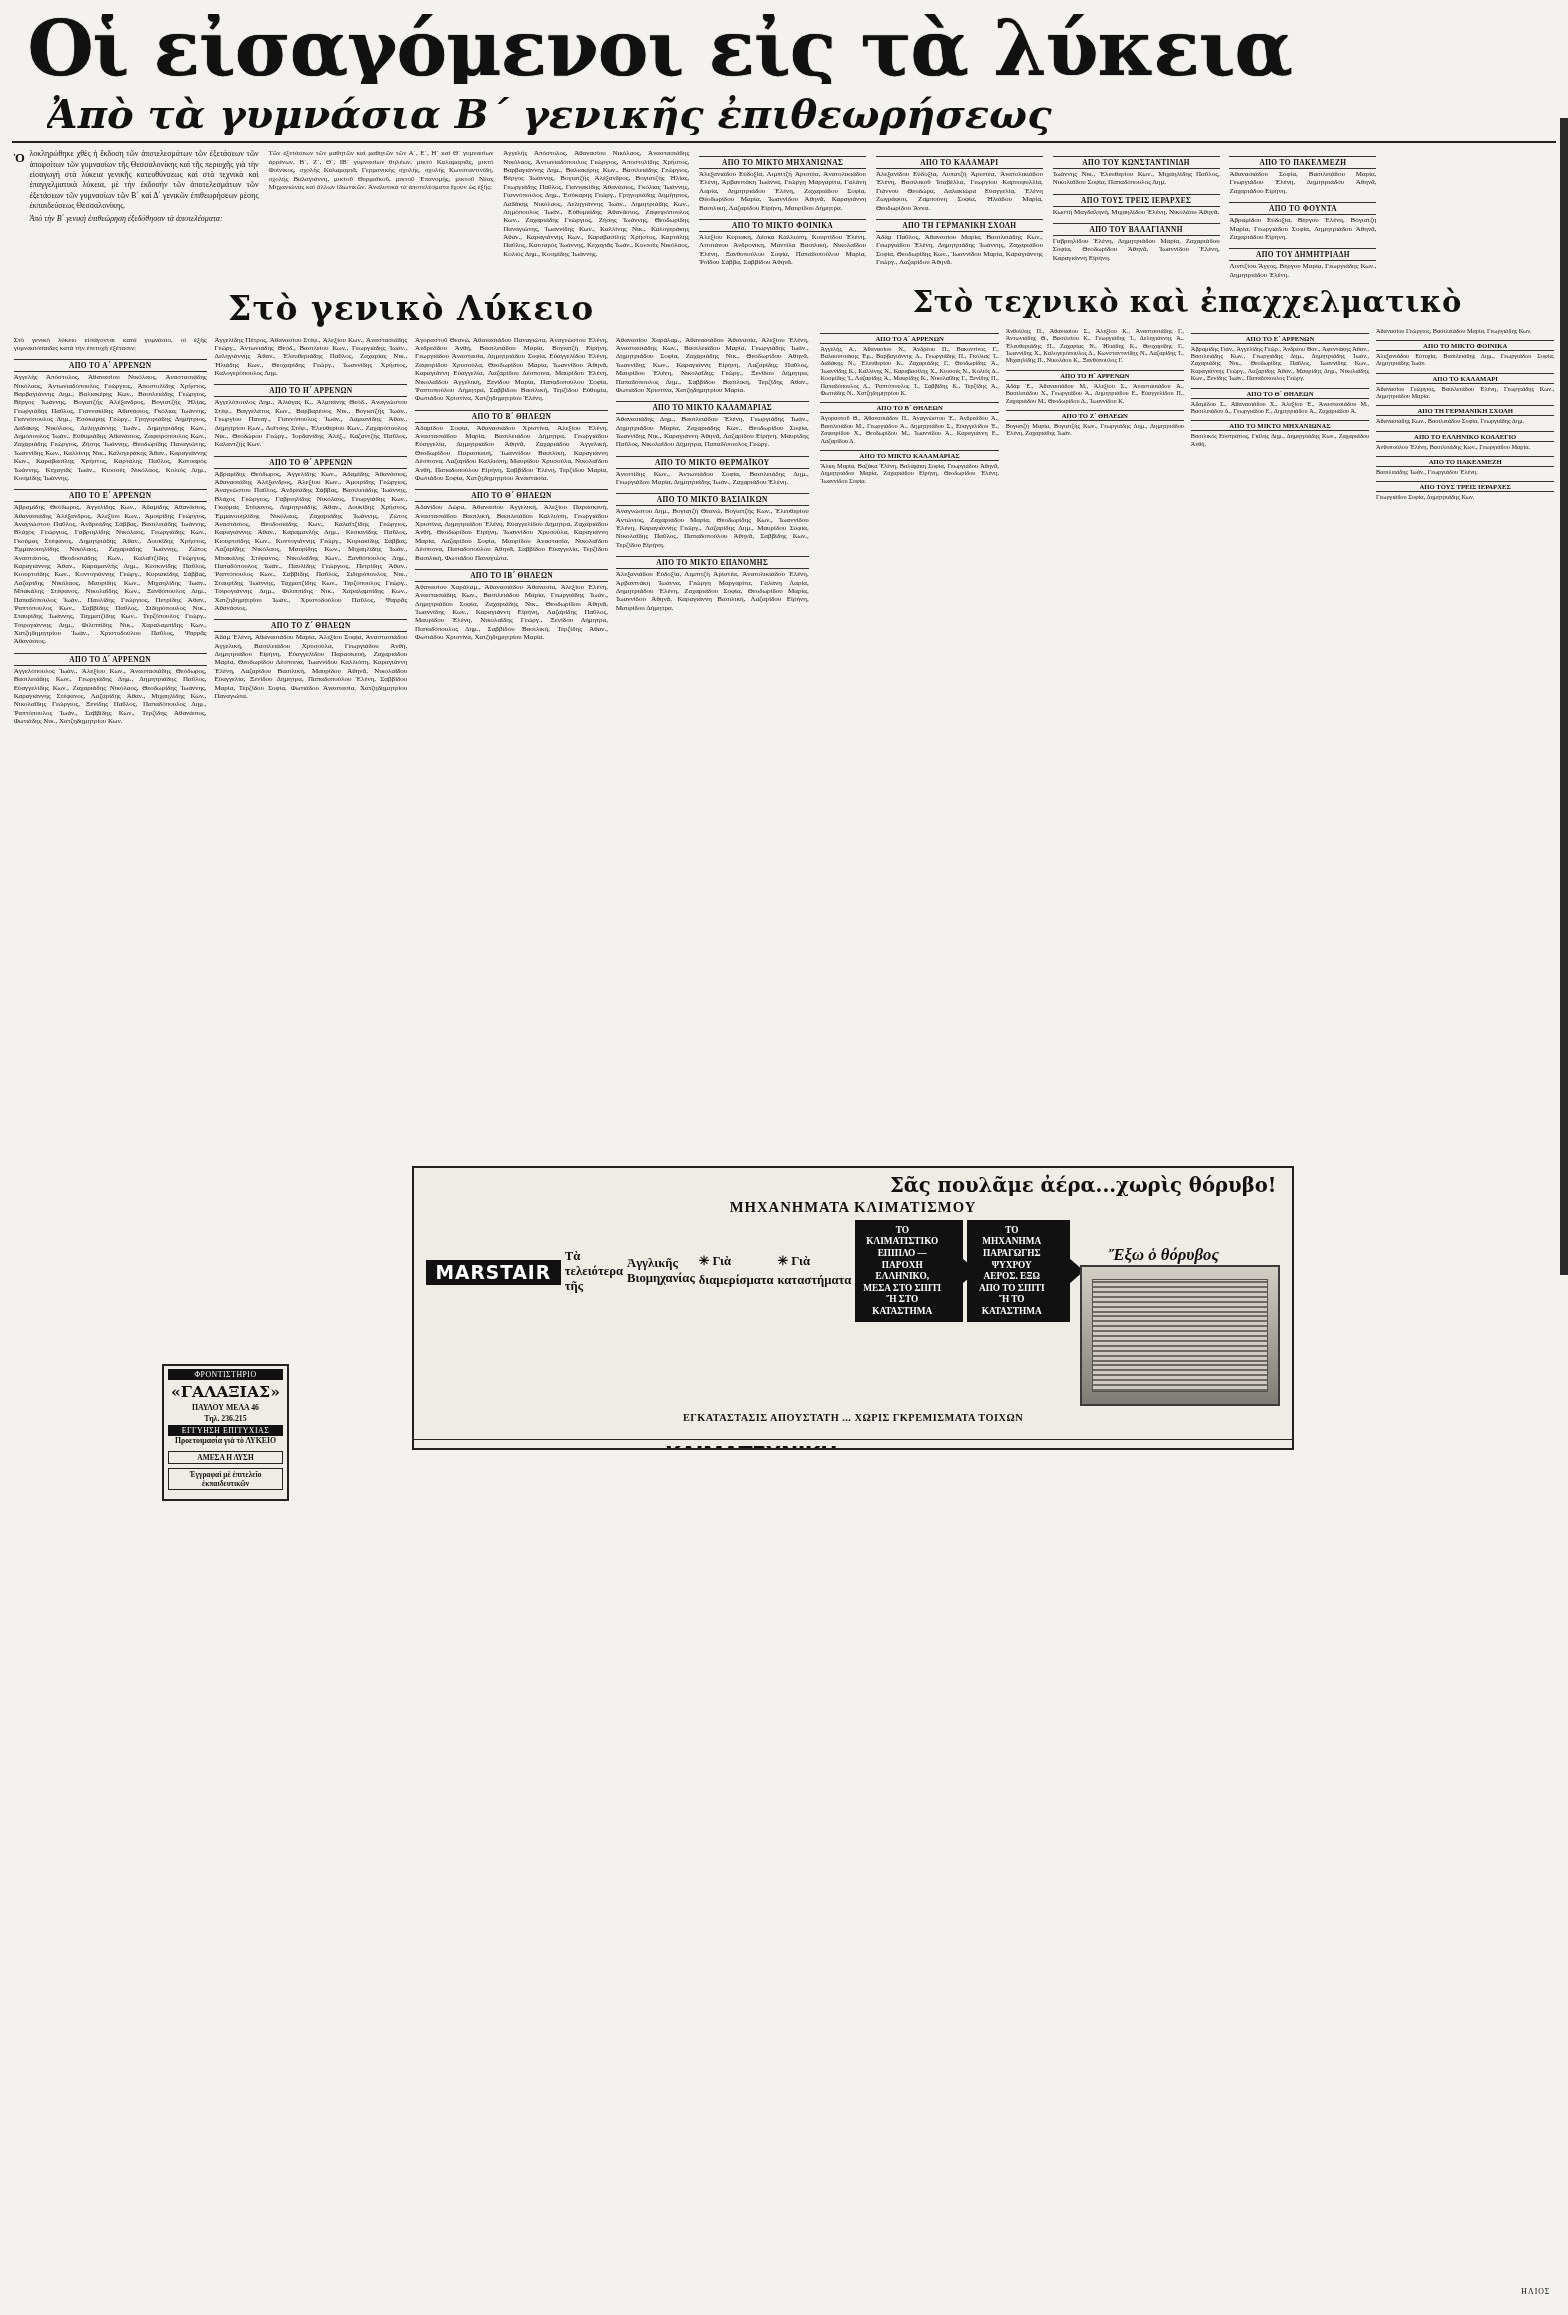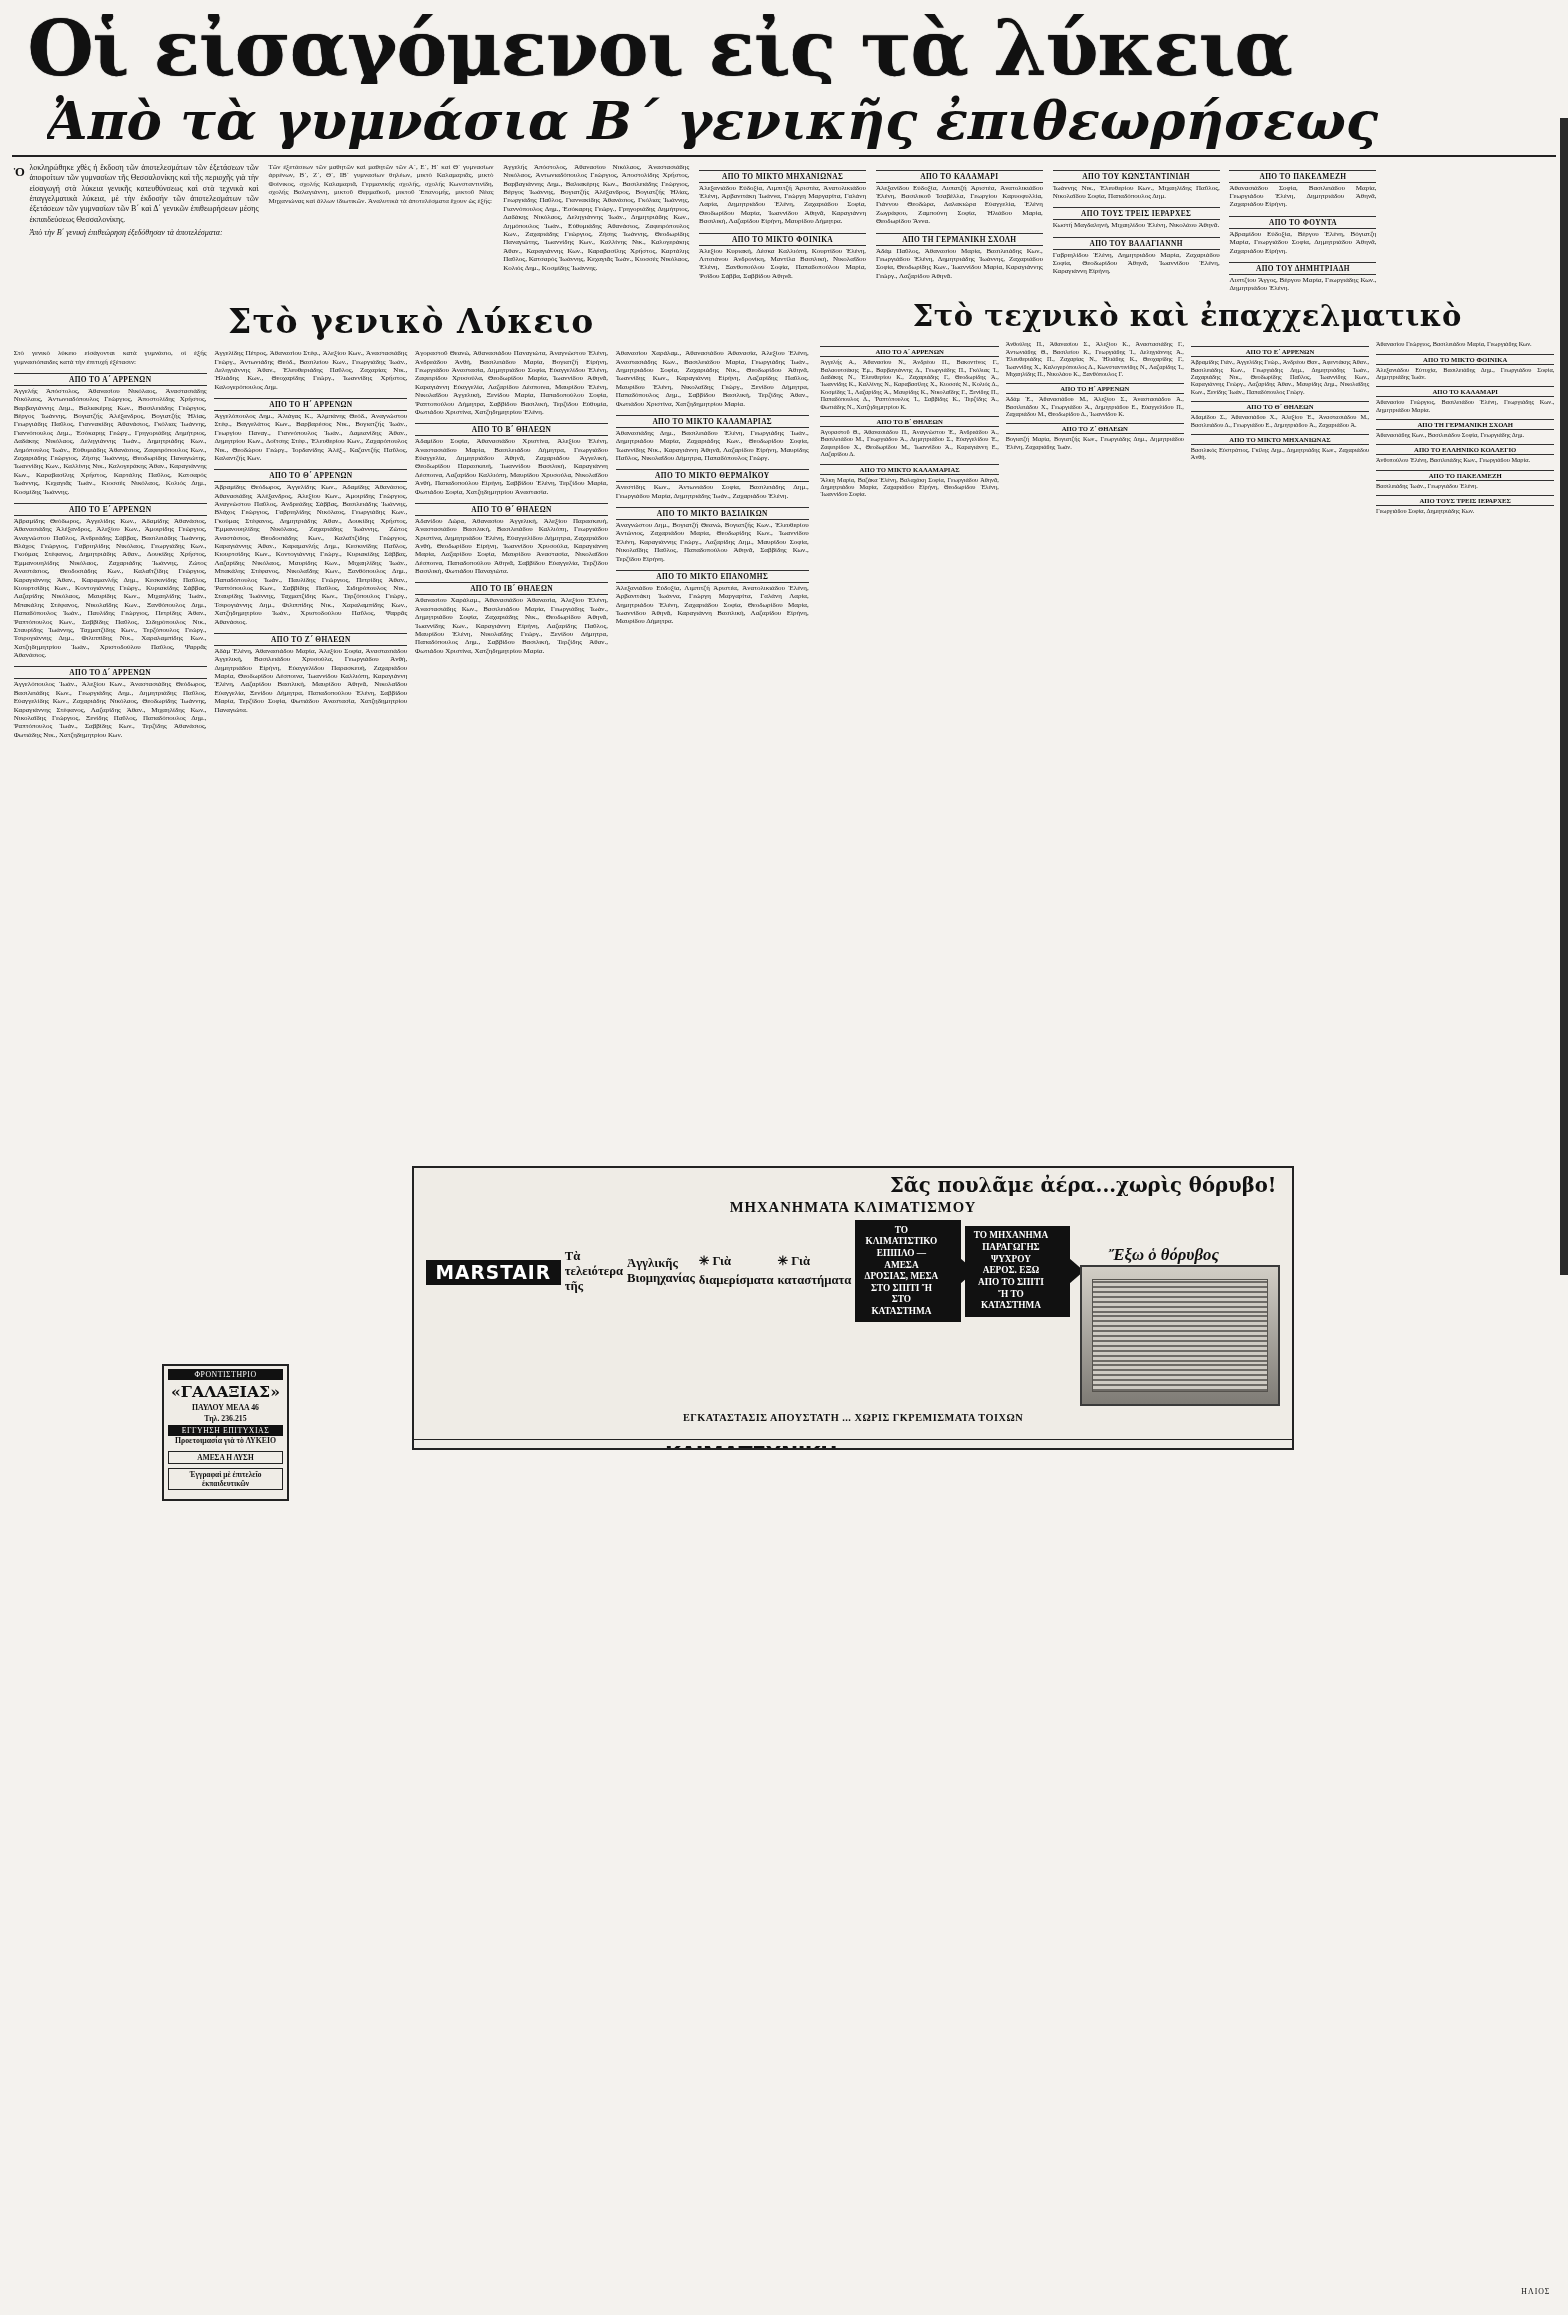--- a/index.html
+++ b/index.html
@@ -29,21 +29,21 @@
     letter-spacing:-1px;
     white-space:nowrap;
     overflow:hidden;
     margin:5.9px 0 0 9.8px;
     text-shadow:0 0 1px #000;
   }
   .head-sub{
     font-family:"DejaVu Serif", serif;
     font-weight:700;
     font-style:italic;
-    font-size:53px;
+    font-size:40px;
     line-height:1.05;
     white-space:nowrap;
     overflow:hidden;
     margin:9.8px 0 5.9px 29px;
   }
   .rule{
     border-top:2px solid #222;
     margin:3.9px 11.8px 5.9px 11.8px;
   }
   
@@ -382,21 +382,21 @@
     <div class="ad-mid">ΜΗΧΑΝΗΜΑΤΑ ΚΛΙΜΑΤΙΣΜΟΥ</div>
 
     <div class="ad-row">
 
       <div class="ad-center">
         <div class="ad-brand">MARSTAIR</div>
         <div class="ad-claim">Τὰ τελειότερα τῆς</div>
         <div class="ad-claim">Ἀγγλικῆς Βιομηχανίας</div>
         <div class="ad-bullets">✳ Γιὰ διαμερίσματα</div>
         <div class="ad-bullets">✳ Γιὰ καταστήματα</div>
-        <div class="ad-arrowbox">ΤΟ ΚΛΙΜΑΤΙΣΤΙΚΟ ΕΠΙΠΛΟ — ΑΜΕΣΑ ΔΡΟΣΙΑΣ, ΜΕΣΑ ΣΤΟ ΣΠΙΤΙ Ἤ ΣΤΟ ΚΑΤΑΣΤΗΜΑ</div>
+        <div class="ad-arrowbox">ΤΟ ΚΛΙΜΑΤΙΣΤΙΚΟ ΕΠΙΠΛΟ — ΠΑΡΟΧΗ ΕΛΛΗΝΙΚΟ, ΜΕΣΑ ΣΤΟ ΣΠΙΤΙ Ἤ ΣΤΟ ΚΑΤΑΣΤΗΜΑ</div>
         <div class="ad-arrowbox">ΤΟ ΜΗΧΑΝΗΜΑ ΠΑΡΑΓΩΓΗΣ ΨΥΧΡΟΥ ΑΕΡΟΣ. ΕΞΩ ΑΠΟ ΤΟ ΣΠΙΤΙ Ἤ ΤΟ ΚΑΤΑΣΤΗΜΑ</div>
       </div>
 
       <div>
         <div class="ad-left-txt">Ἔξω ὁ θόρυβος</div>
         <div class="ad-unit2">
           <div class="vent"></div>
         </div>
       </div>
     </div>

